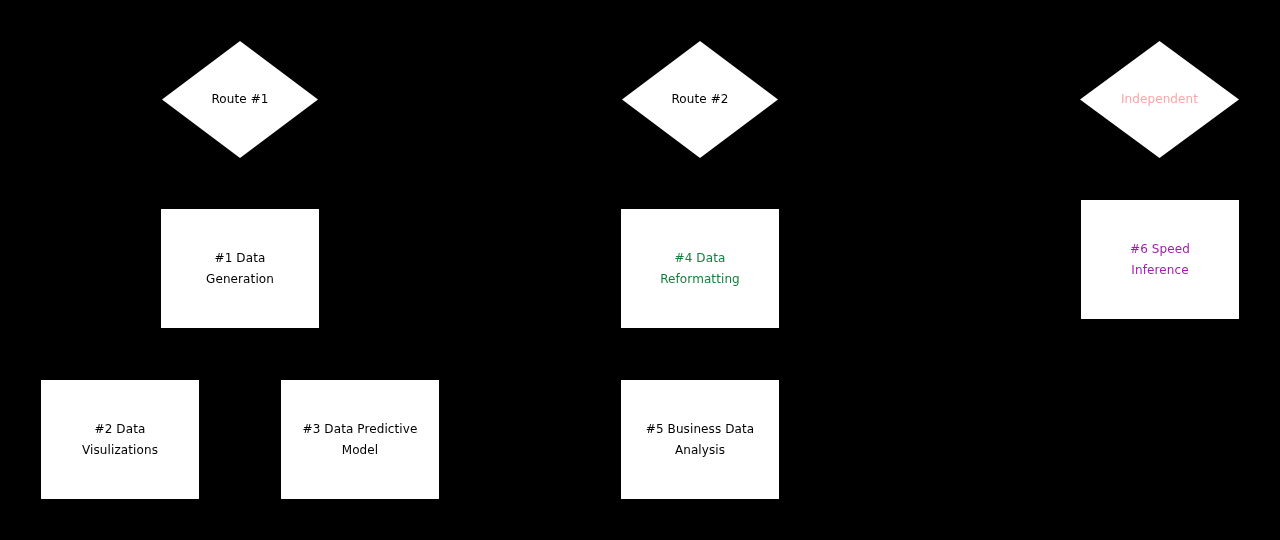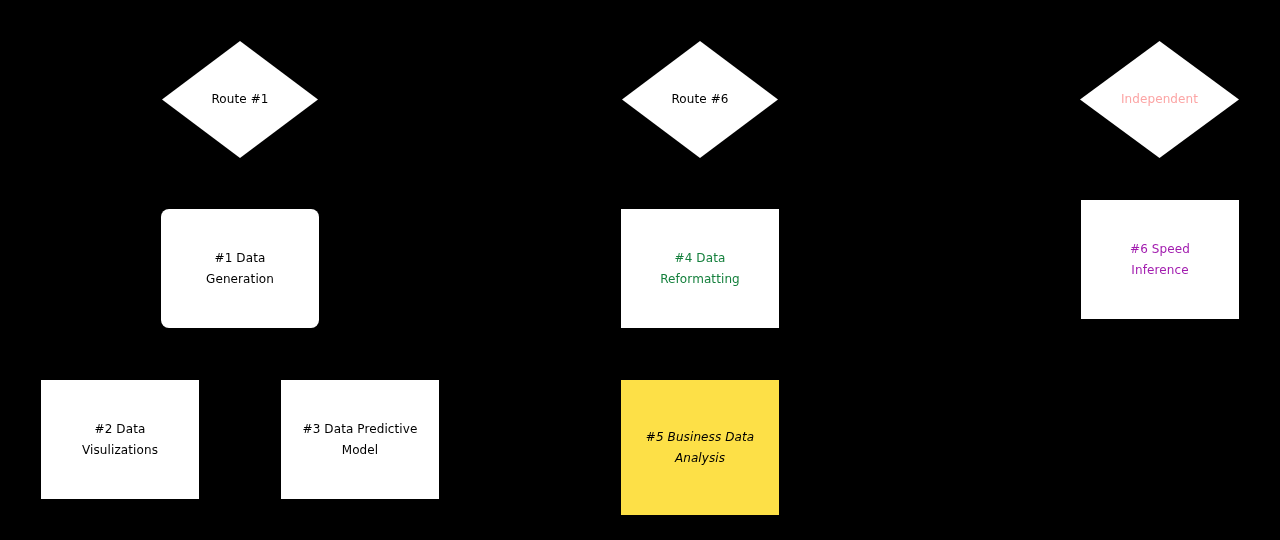--- a/index.html
+++ b/index.html
@@ -59,43 +59,43 @@
 </head>
 <body>
 
 <div id="canvas" style="background: rgb(0, 0, 0);">
     <div class="node decision" style="left: 162px; top: 41px; width: 156px; height: 117px;">
       <div class="diamond-shape" style="background: rgb(255, 255, 255);"></div>
       <span class="node-label" style="color: rgb(0, 0, 0);">Route #1</span>
     </div>
     <div class="node decision" style="left: 622px; top: 41px; width: 156px; height: 117px;">
       <div class="diamond-shape" style="background: rgb(255, 255, 255);"></div>
-      <span class="node-label" style="color: rgb(0, 0, 0);">Route #6</span>
+      <span class="node-label" style="color: rgb(0, 0, 0);">Route #2</span>
     </div>
     <div class="node decision" style="left: 1080px; top: 41px; width: 159px; height: 117px;">
       <div class="diamond-shape" style="background: rgb(255, 255, 255);"></div>
       <span class="node-label" style="color: #fca5a5;">Independent</span>
     </div>
-    <div class="node process" style="left: 161px; top: 209px; width: 158px; height: 119px; background: rgb(255, 255, 255); border-radius: 8px;">
+    <div class="node process" style="left: 161px; top: 209px; width: 158px; height: 119px; background: rgb(255, 255, 255);">
       <span class="node-label" style="color: rgb(0, 0, 0);">#1 Data
 Generation</span>
     </div>
     <div class="node process" style="left: 621px; top: 209px; width: 158px; height: 119px; background: rgb(255, 255, 255);">
       <span class="node-label" style="color: #15803d;">#4 Data
 Reformatting</span>
     </div>
     <div class="node process" style="left: 1081px; top: 200px; width: 158px; height: 119px; background: rgb(255, 255, 255);">
       <span class="node-label" style="color: #a21caf;">#6 Speed
 Inference</span>
     </div>
     <div class="node process" style="left: 41px; top: 380px; width: 158px; height: 119px; background: rgb(255, 255, 255);">
       <span class="node-label" style="color: rgb(0, 0, 0);">#2 Data
 Visulizations</span>
     </div>
     <div class="node process" style="left: 281px; top: 380px; width: 158px; height: 119px; background: rgb(255, 255, 255);">
       <span class="node-label" style="color: rgb(0, 0, 0); text-align: center;">#3 Data Predictive
 Model</span>
     </div>
-    <div class="node process" style="left: 621px; top: 380px; width: 158px; height: 135px; background: #fde047; font-style: italic;">
+    <div class="node process" style="left: 621px; top: 380px; width: 158px; height: 119px; background: #ffffff;">
       <span class="node-label" style="color: rgb(0, 0, 0);">#5 Business Data
 Analysis</span>
     </div>
   </div>
 
 </body></html>

